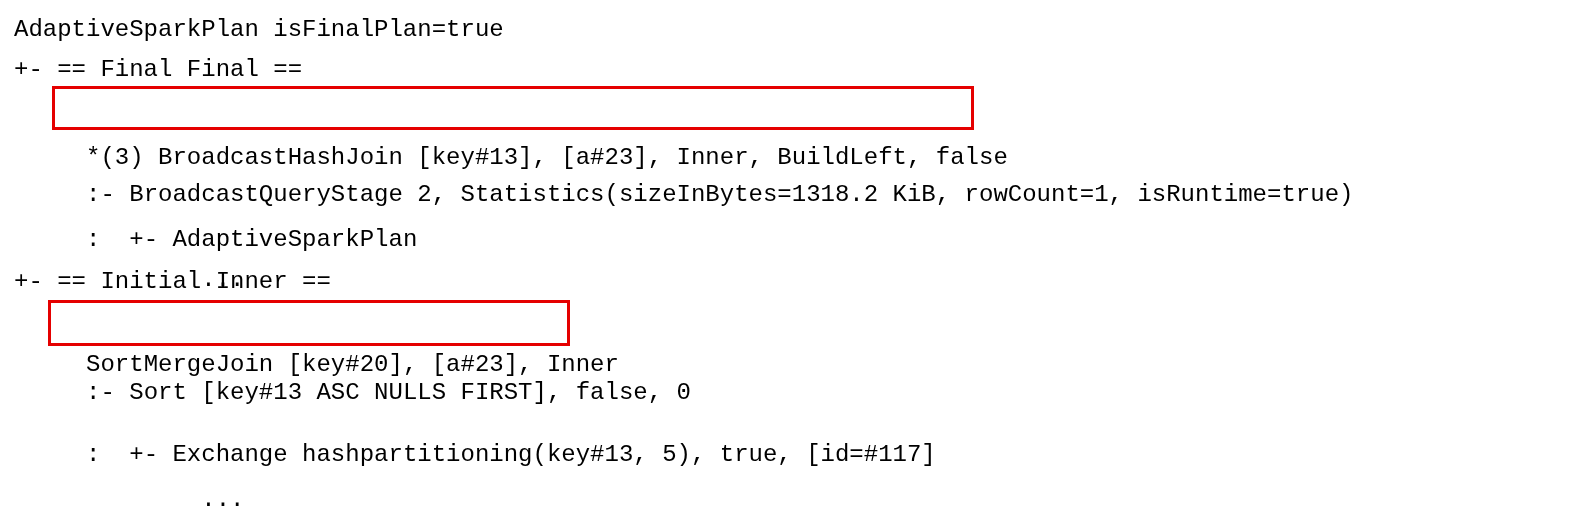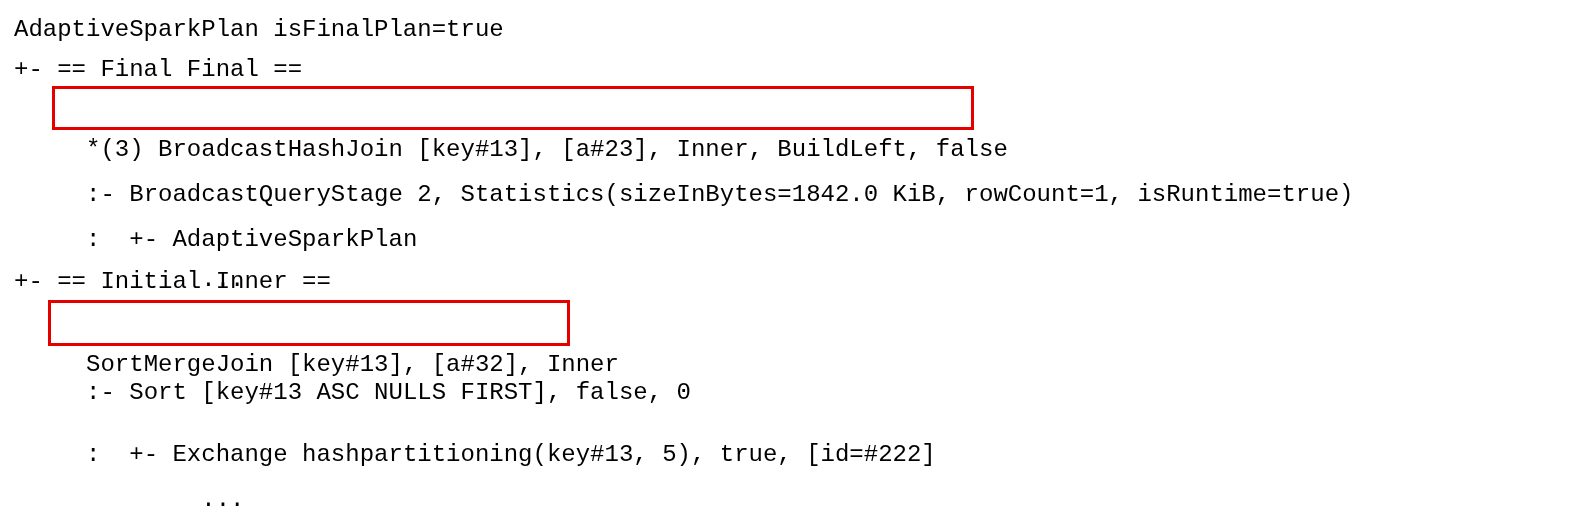--- a/index.html
+++ b/index.html
@@ -36,55 +36,55 @@
 
 
 
 
 <div class="line" style="top:10px;">AdaptiveSparkPlan isFinalPlan=true</div>
 
 
 <div class="line" style="top:50px;">+- == Final Final ==</div>
 
 
-<div class="line" style="top:90px;">
+<div class="line" style="top:98px;">
   <span class="tree-light">   </span><span>*(3) BroadcastHashJoin [key#13], [a#23], Inner, BuildLeft, false</span>
 </div>
 
 
 <div class="line" style="top:135px;">
-  <span class="tree-light">   </span><span>:- BroadcastQueryStage 2, Statistics(sizeInBytes=1842.0 KiB, rowCount=1, isRuntime=true)</span>
+  <span class="tree-light">   </span><span>:- BroadcastQueryStage 2, Statistics(sizeInBytes=1318.2 KiB, rowCount=1, isRuntime=true)</span>
 </div>
 
 
 <div class="line" style="top:180px;">
   <span class="tree-light">   </span><span>:  +- AdaptiveSparkPlan</span>
 </div>
 
 
 <div class="line" style="top:220px;">
   <span class="tree-light">   </span><span>        ...</span>
 </div>
 
 
 <div class="line" style="top:262px;">+- == Initial Inner ==</div>
 
 
 <div class="line" style="top:305px;">
-  <span class="tree-light">   </span><span>SortMergeJoin [key#13], [a#32], Inner</span>
+  <span class="tree-light">   </span><span>SortMergeJoin [key#20], [a#23], Inner</span>
 </div>
 
 
 <div class="line" style="top:333px;">
   <span class="tree-light">   </span><span>:- Sort [key#13 ASC NULLS FIRST], false, 0</span>
 </div>
 
 
 <div class="line" style="top:395px;">
-  <span class="tree-light">   </span><span>:  +- Exchange hashpartitioning(key#13, 5), true, [id=#222]</span>
+  <span class="tree-light">   </span><span>:  +- Exchange hashpartitioning(key#13, 5), true, [id=#117]</span>
 </div>
 
 
 <div class="line" style="top:440px;">
   <span class="tree-light">   </span><span>        ...</span>
 </div>
 
 
 <div class="highlight-box" style="left:52px; top:86px; width:916px; height:38px;"></div>
 <div class="highlight-box" style="left:48px; top:300px; width:516px; height:40px;"></div>

